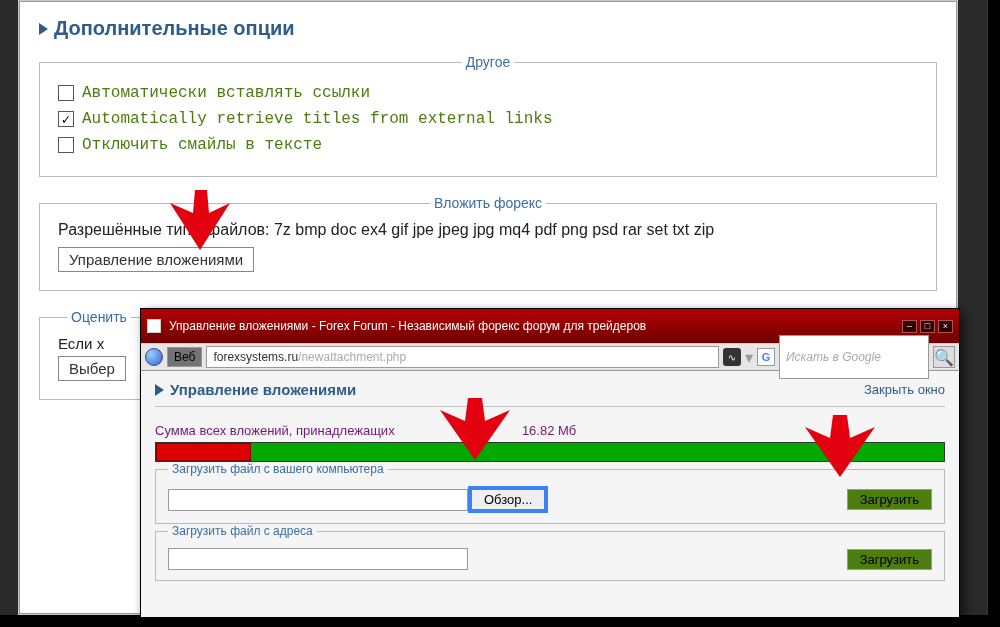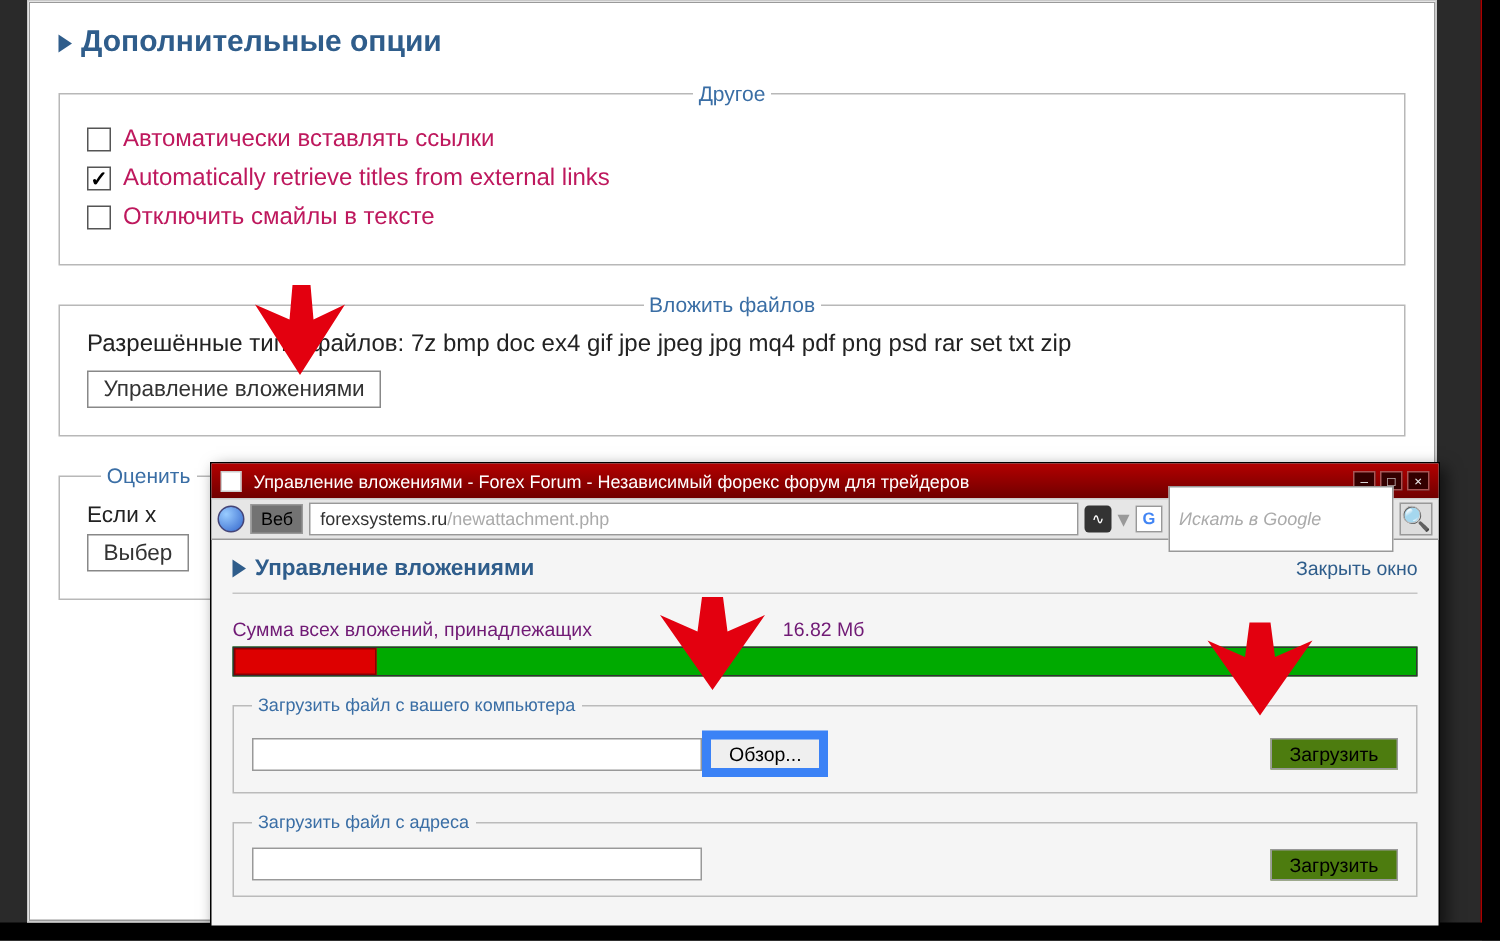--- a/index.html
+++ b/index.html
@@ -22,38 +22,38 @@
     box-shadow: 0 0 0 1px #999 inset;
     padding: 10px 20px;
   }
 
   .section-title { display:flex; align-items:center; gap:6px; color:#2f5d8b; font-weight:bold; font-size:20px; padding: 6px 0 14px; }
   .tri { width:0; height:0; border-top:6px solid transparent; border-bottom:6px solid transparent; border-left:9px solid #2f5d8b; }
 
   fieldset.fs { border:1px solid #b8b8b8; padding: 10px 18px 18px; margin-bottom: 18px; position: relative; }
   fieldset.fs > legend { color:#3a6ea5; font-size:14px; padding:0 4px;text-align:center; }
 
-  .chk-row { display:flex; align-items:center; gap:8px; color:#be185d; font-size:16px; padding:4px 0; }
+  .chk-row { display:flex; align-items:center; gap:8px; color:#4d7c0f; font-size:16px; padding:4px 0;font-family:Liberation Mono, monospace; }
   .chk { width:16px; height:16px; border:1px solid #555; background:#fff; display:inline-flex; align-items:center; justify-content:center; font-size:14px; font-weight:bold; }
   .chk.checked::after { content:"✓"; color:#000; }
 
   .allowed { font-size:16px; color:#222; margin-bottom:8px; }
   .btn-flat { border:1px solid #888; background:#fff; padding:3px 10px; font-size:15px; color:#333; cursor:pointer; }
 
   
   .arrow { position:absolute; pointer-events:none; }
 
   
   .popup {
     position:absolute; left:140px; top:308px; width:820px; height:310px;
     background:#f5f5f5; border:1px solid #000;
     box-shadow: 4px 4px 10px rgba(0,0,0,.6);
   }
   .titlebar {
-    height:23px; background:linear-gradient(#b30000,#700000);
+    height:34px; background:linear-gradient(#b30000,#700000);
     color:#fff; font-size:12px; display:flex; align-items:center; padding:0 6px;
     justify-content:space-between;
   }
   .titlebar .wicon { width:14px; height:14px; background:#fff; border:1px solid #ccc; display:inline-block; margin-right:4px; }
   .wctrls { display:flex; gap:3px; }
   .wctrl { width:15px; height:13px; background:#300; border:1px solid #a55; font-size:9px; color:#eee; display:flex; align-items:center; justify-content:center; }
 
   .addrbar { height:28px; background:#e6e6e6; border-top:1px solid #ccc; border-bottom:1px solid #999; display:flex; align-items:center; padding:0 4px; gap:4px; }
   .globe { width:18px;height:18px;border-radius:50%;background:radial-gradient(circle at 30% 30%,#9cf,#36c);border:1px solid #447; }
   .web-btn { background:#737373; border:1px solid #999; padding:2px 6px; font-size:12px; }
@@ -67,25 +67,25 @@
 
   .popup-body { padding:6px 14px; position:relative; }
   .pb-head { display:flex; align-items:center; justify-content:space-between; border-bottom:1px solid #c5c5c5; padding:4px 0 8px; }
   .pb-title { display:flex; align-items:center; gap:6px; color:#2f5d8b; font-weight:bold; font-size:15px; }
   .close-link { color:#2f5d8b; font-size:13px; text-decoration:none; }
 
   .quota-label { font-size:13px; color:#701a75; margin:16px 0 4px; }
   .quota-bar { height:20px; border:1px solid #333; background:#0a0; display:flex; }
   .quota-used { height:100%; background:#d00; border:1px solid #800; width:12%; }
 
-  fieldset.up { border:1px solid #bbb; margin-top:12px; padding:10px 12px; }
+  fieldset.up { border:1px solid #bbb; margin-top:0; padding:10px 12px; }
   fieldset.up legend { color:#3a6ea5; font-size:12px; padding:0 4px; }
   .up-row { display:flex; align-items:center; gap:0; }
   .file-input { flex:0 0 300px; height:22px; border:1px solid #999; background:#fff; }
-  .browse { border:6px solid #3b82f6; background:#efefef; padding:2px 12px; font-size:13px; }
+  .browse { border:4px solid #3b82f6; background:#efefef; padding:2px 12px; font-size:13px; }
   .upload-btn { margin-left:auto; border:1px solid #999; background:#4d7c0f; padding:2px 12px; font-size:13px; }
   .url-input { flex:0 0 300px; height:22px; border:1px solid #999; background:#fff; }
 </style>
 </head>
 <body>
 
 <div class="outer">
   <div class="page">
 
     <div class="section-title">
@@ -103,21 +103,21 @@
         <span class="chk checked"></span>
         <span>Automatically retrieve titles from external links</span>
       </div>
       <div class="chk-row">
         <span class="chk"></span>
         <span>Отключить смайлы в тексте</span>
       </div>
     </fieldset>
 
     <fieldset class="fs">
-      <legend>Вложить файлов</legend>
+      <legend>Вложить форекс</legend>
       <div class="allowed">Разрешённые типы файлов: 7z bmp doc ex4 gif jpe jpeg jpg mq4 pdf png psd rar set txt zip</div>
       <button class="btn-flat">Управление вложениями</button>
     </fieldset>
 
 
     <fieldset class="fs" style="width:120px;display:block;overflow:hidden;margin-top:14px;">
       <legend>Оценить</legend>
       <div style="font-size:15px;color:#222;">Если х</div>
       <button class="btn-flat" style="margin-top:4px;">Выбер</button>
     </fieldset>

